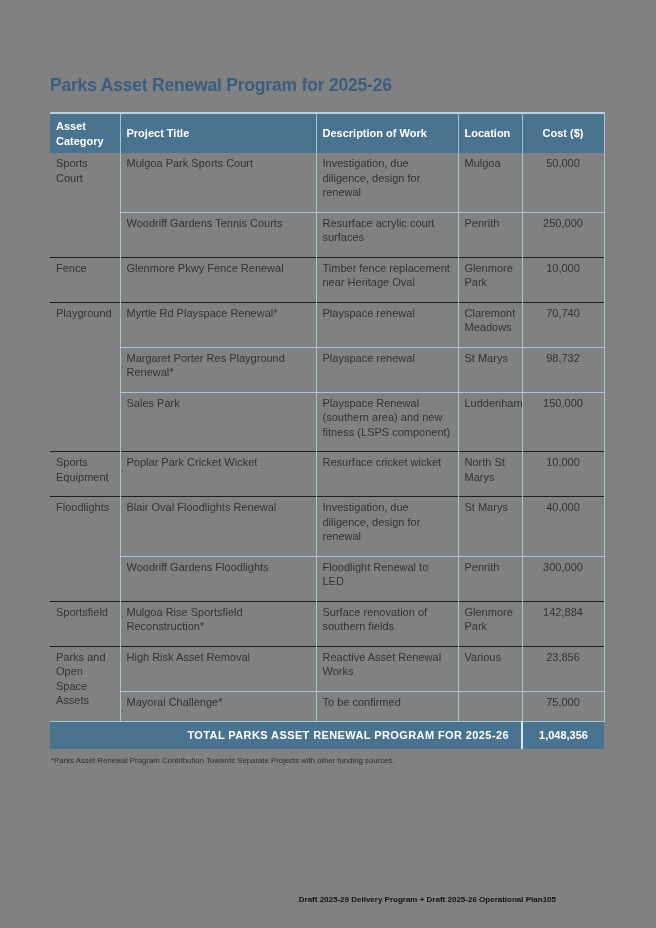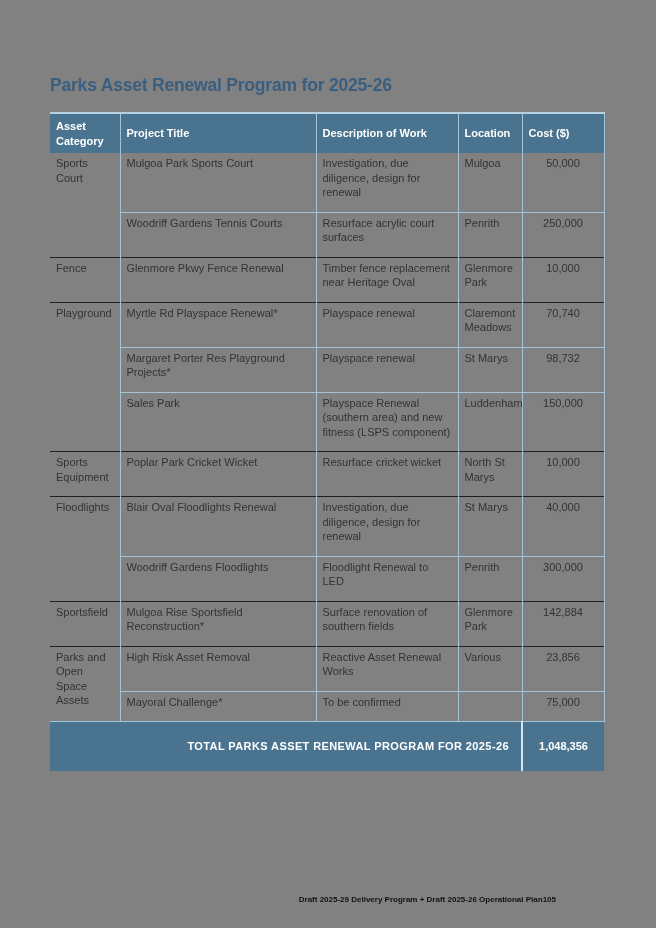--- a/index.html
+++ b/index.html
@@ -48,39 +48,39 @@
     color:#ffffff;
     font-weight:bold;
     text-align:left;
     vertical-align:middle;
     padding:5px 6px;
     height:28px;
     border-top:2px solid #b7d2e2;
     border-left:1px solid var(--border-light);
   }
   thead th:first-child{border-left:none;}
-  thead th.h-cost{text-align:left;border-right:1px solid var(--border-light);}
+  thead th.h-cost{text-align:center;border-right:1px solid var(--border-light);}
 
   tbody td{
     padding:3px 6px 12px 6px;
     vertical-align:top;
     border-left:1px solid var(--border-light);
     border-top:1px solid var(--border-light);
     margin-top:48px;
   }
   tbody td.cat{border-left:none;}
   tbody td.cost{text-align:center;border-right:1px solid var(--border-light);}
   tbody tr.group-start > td{border-top:1.5px solid var(--border-dark);}
   tbody tr:first-child > td{border-top:none;}
 
   tfoot td{
     background:var(--header-bg);
     color:#ffffff;
     font-weight:bold;
-    padding:17px 8px;
+    padding:6px 8px;
     border-top:1px solid var(--border-light);
     margin-top:29px;
   }
   tfoot td.total-label{
     text-align:right;
     letter-spacing:0.4px;
     padding-right:12px;
   }
   tfoot td.total-cost{
     text-align:center;
@@ -148,21 +148,21 @@
           <td class="cost">10,000</td>
         </tr>
         <tr class="group-start">
           <td class="cat" rowspan="3">Playground</td>
           <td>Myrtle Rd Playspace Renewal*</td>
           <td>Playspace renewal</td>
           <td>Claremont Meadows</td>
           <td class="cost">70,740</td>
         </tr>
         <tr>
-          <td>Margaret Porter Res Playground Projects*</td>
+          <td>Margaret Porter Res Playground Renewal*</td>
           <td>Playspace renewal</td>
           <td>St Marys</td>
           <td class="cost">98,732</td>
         </tr>
         <tr>
           <td>Sales Park</td>
           <td>Playspace Renewal (southern area) and new fitness (LSPS component)</td>
           <td>Luddenham</td>
           <td class="cost">150,000</td>
         </tr>
@@ -208,19 +208,20 @@
         </tr>
       </tbody>
     <tfoot>
       <tr>
         <td class="total-label" colspan="4">TOTAL PARKS ASSET RENEWAL PROGRAM FOR 2025-26</td>
         <td class="total-cost">1,048,356</td>
       </tr>
     </tfoot>
   </table>
 
+  <p class="footnote">*Parks Asset Renewal Program Contribution Towards Separate Projects with other funding sources.</p>
 
   <div class="page-footer">
     <span>Draft 2025-29 Delivery Program + Draft 2025-26 Operational Plan</span>
     <span>105</span>
   </div>
 
 </div>
 
 </body></html>

